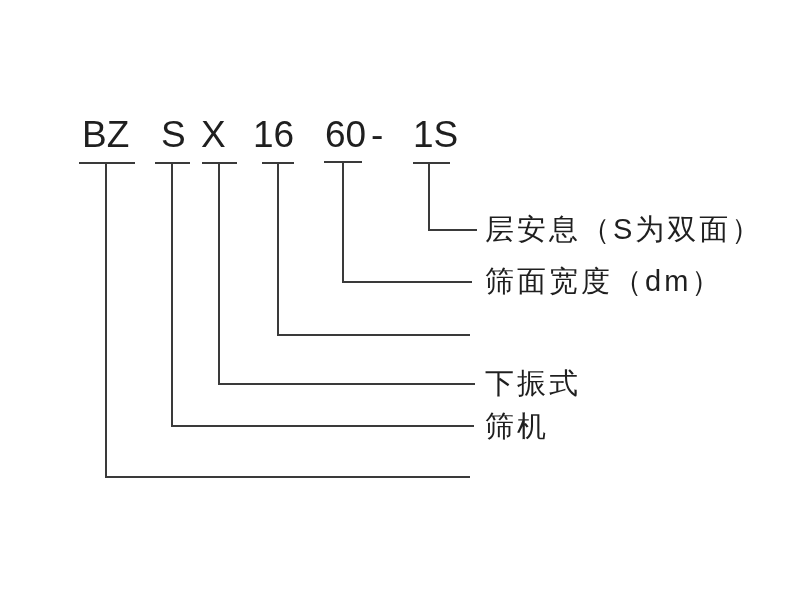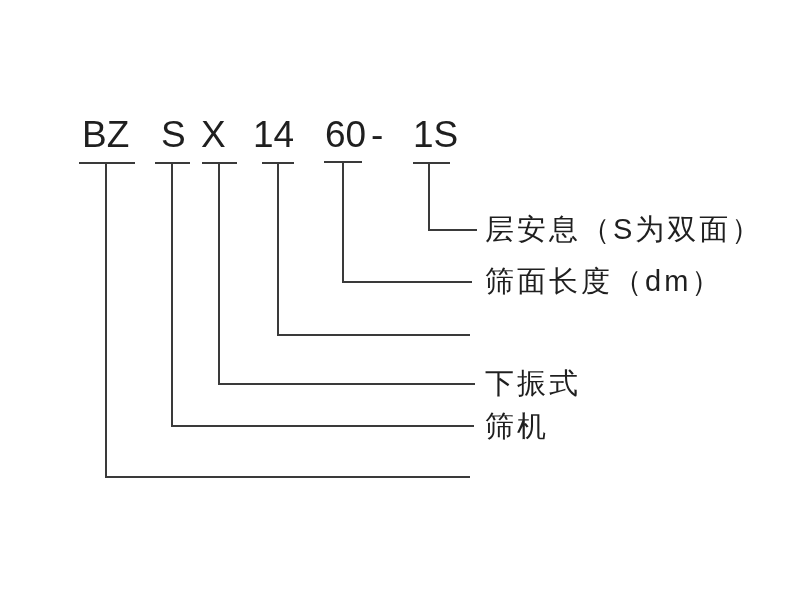--- a/index.html
+++ b/index.html
@@ -46,21 +46,21 @@
   }
 </style>
 </head>
 <body>
 
 <div class="stage">
 
   <span class="code-part" style="left:82px">BZ</span>
   <span class="code-part" style="left:161px">S</span>
   <span class="code-part" style="left:201px">X</span>
-  <span class="code-part" style="left:253px">14</span>
+  <span class="code-part" style="left:253px">16</span>
   <span class="code-part" style="left:325px">60</span>
   <span class="code-part" style="left:371px">-</span>
   <span class="code-part" style="left:413px">1S</span>
 
   <div class="hline" style="left:79px;  top:162px; width:56px"></div>
   <div class="hline" style="left:155px; top:162px; width:35px"></div>
   <div class="hline" style="left:202px; top:162px; width:35px"></div>
   <div class="hline" style="left:262px; top:162px; width:32px"></div>
   <div class="hline" style="left:324px; top:161px; width:38px"></div>
   <div class="hline" style="left:413px; top:162px; width:37px"></div>
@@ -73,17 +73,17 @@
   <div class="vline" style="left:428px; top:163px; height:68px"></div>
 
   <div class="hline" style="left:428px; top:229px; width:49px"></div>
   <div class="hline" style="left:342px; top:281px; width:130px"></div>
   <div class="hline" style="left:277px; top:334px; width:193px"></div>
   <div class="hline" style="left:218px; top:383px; width:257px"></div>
   <div class="hline" style="left:171px; top:425px; width:303px"></div>
   <div class="hline" style="left:105px; top:476px; width:365px"></div>
 
   <span class="legend-label" style="top:214px">层安息（S为双面）</span>
-  <span class="legend-label" style="top:266px">筛面长度（dm）</span>
+  <span class="legend-label" style="top:266px">筛面宽度（dm）</span>
   <span class="legend-label" style="top:368px">下振式</span>
   <span class="legend-label" style="top:411px">筛机</span>
 
 </div>
 
 </body></html>

